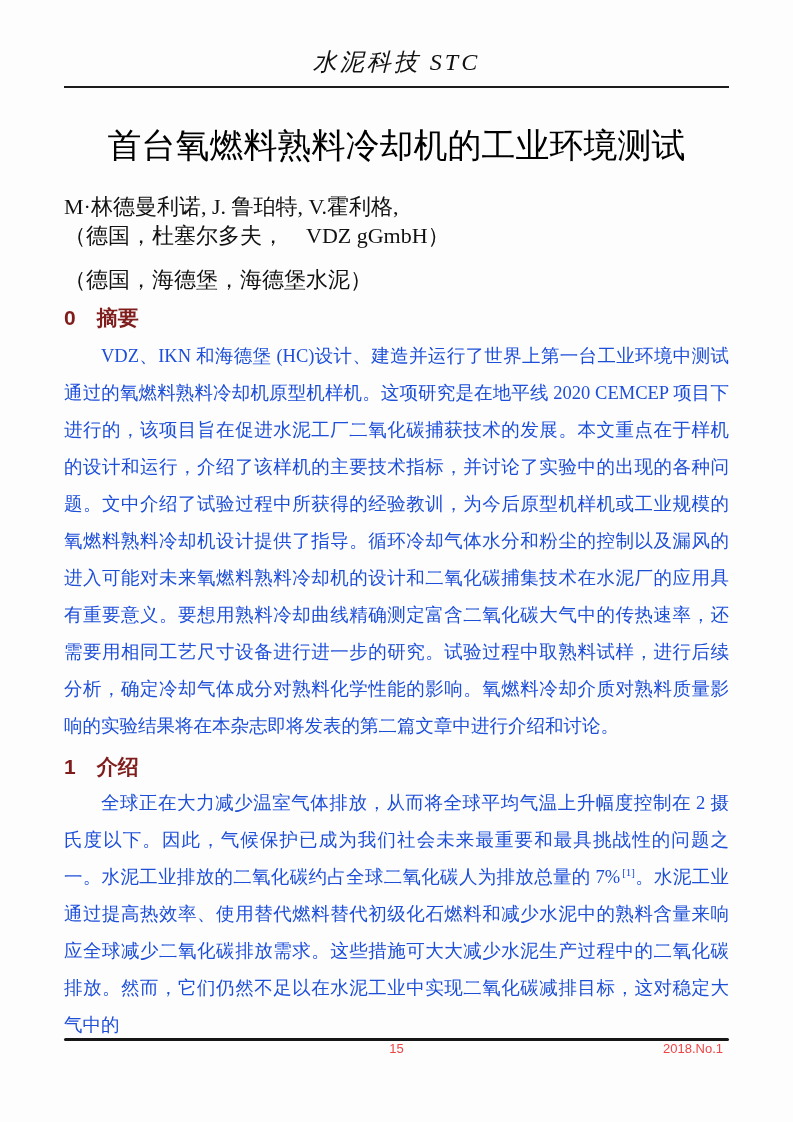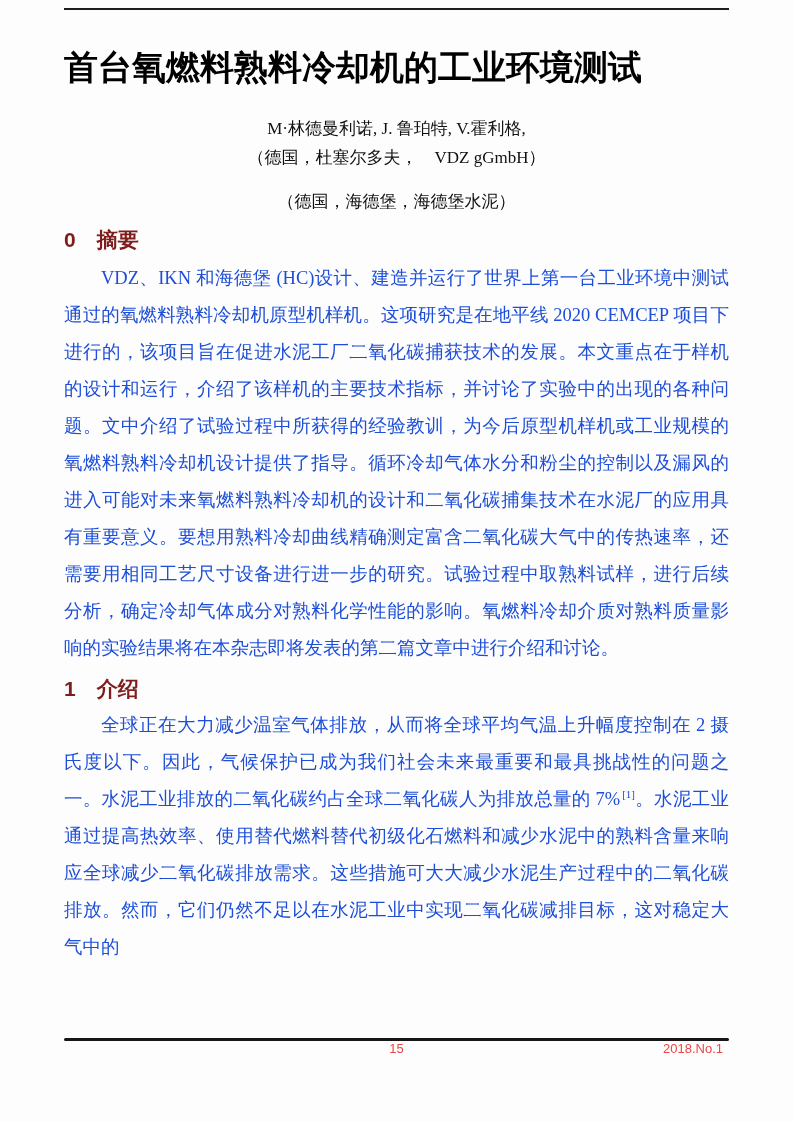--- a/index.html
+++ b/index.html
@@ -18,25 +18,25 @@
     padding-top:46px;
     font-size:24px;
     letter-spacing:3px;
     text-align:center;
     font-style:italic;
   }
   .header-rule { height:2px; background:#1c1c1c; margin-top:8px; }
   h1.title {
     margin:34px 0 0 0;
     font-size:34px; line-height:46px;
-    text-align:left; font-weight:bold;
+    text-align:center; font-weight:normal;
     font-family:"Liberation Sans","DejaVu Sans",sans-serif;
     color:#000;
   }
-  .authors { text-align:center; font-size:17px; line-height:29px; }
+  .authors { text-align:left; font-size:22px; line-height:29px; }
   .authors.first  { margin-top:24px; }
   .authors.second { margin-top:15px; }
   h2.section-heading {
     margin:10px 0 0 0;
     font-size:21px; line-height:27px;
     font-weight:bold;
     font-family:"Liberation Sans","DejaVu Sans",sans-serif;
     color:#7f1d1d;
   }
   h2.section-heading.intro { margin-top:8px; }
@@ -58,20 +58,21 @@
   }
   .page-num { position:absolute; left:50%; transform:translateX(-50%); }
   .issue-num { position:absolute; right:6px; }
 </style>
 </head>
 <body>
 
 <div class="page">
 
   <div>
+    <div class="journal-name">水泥科技 STC</div>
     <div class="header-rule"></div>
   </div>
 
   <h1 class="title">首台氧燃料熟料冷却机的工业环境测试</h1>
 
   <div class="authors first">
     <div>M·林德曼利诺, J. 鲁珀特, V.霍利格,</div>
     <div>（德国，杜塞尔多夫，　VDZ gGmbH）</div>
   </div>
 

